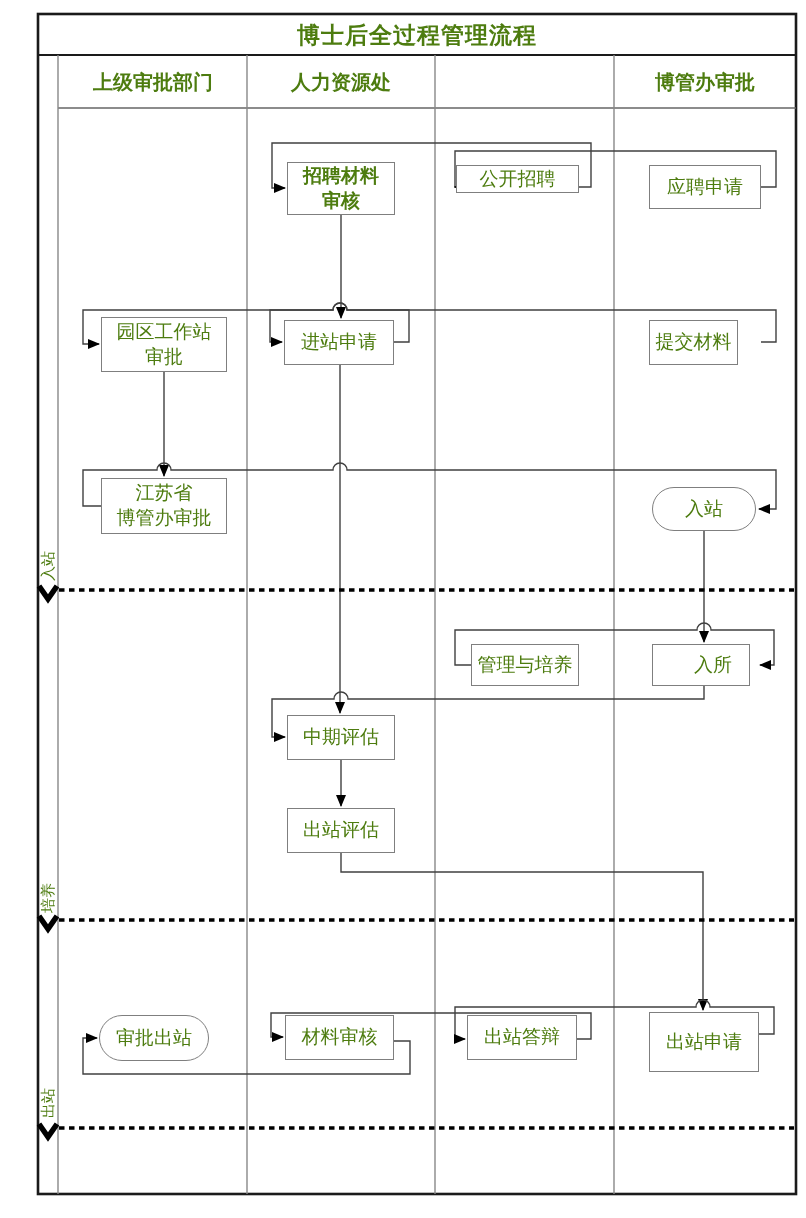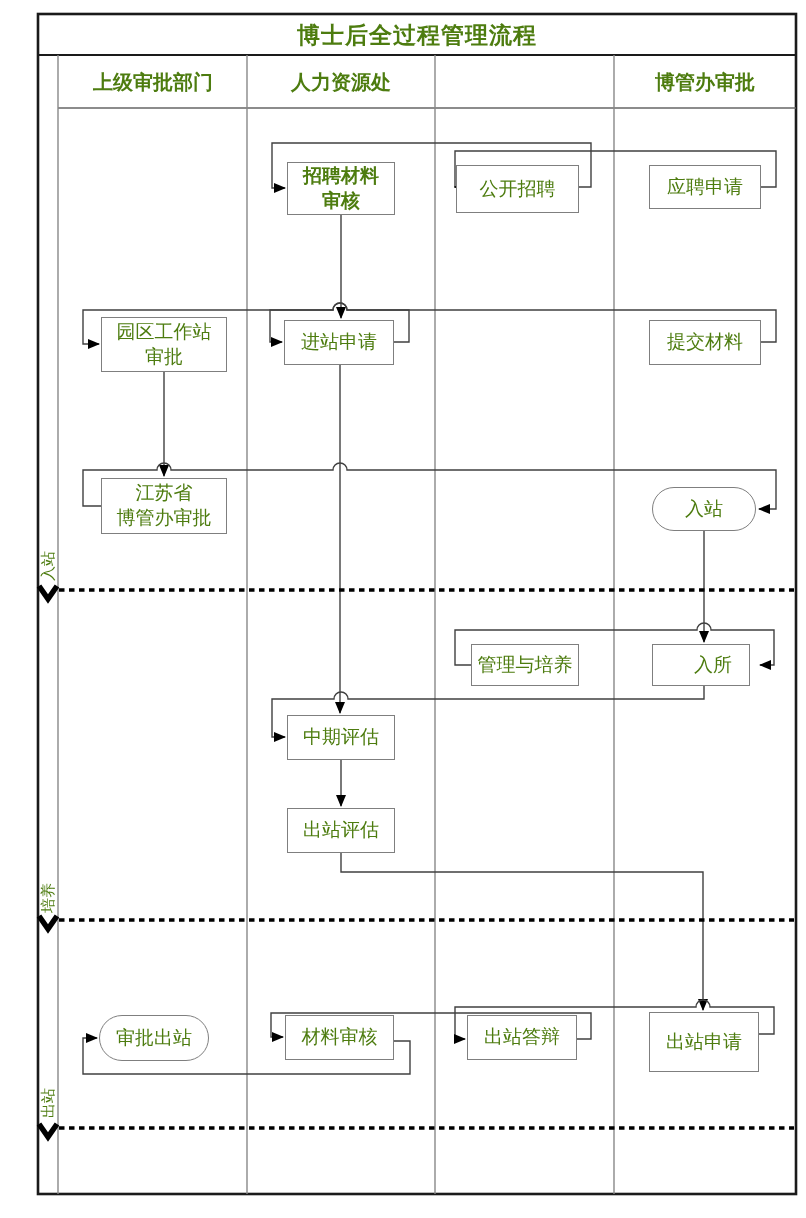--- a/index.html
+++ b/index.html
@@ -102,27 +102,27 @@
   <div class="lane-header" style="left:40px;width:188px;">上级审批部门</div>
   <div class="lane-header" style="left:228px;width:188px;">人力资源处</div>
   <div class="lane-header" style="left:595px;width:182px;">博管办审批</div>
 
   <div class="phase-label" style="left:29px;top:566px;">入站</div>
   <div class="phase-label" style="left:29px;top:898px;">培养</div>
   <div class="phase-label" style="left:29px;top:1103px;">出站</div>
 
   <div class="node" style="left:268px;top:162px;width:108px;height:53px;font-weight:bold;">招聘材料
 审核</div>
-  <div class="node" style="left:437px;top:165px;width:123px;height:48px;">公开招聘</div>
+  <div class="node" style="left:437px;top:165px;width:123px;height:28px;">公开招聘</div>
   <div class="node" style="left:630px;top:165px;width:112px;height:44px;">应聘申请</div>
 
   <div class="node" style="left:82px;top:317px;width:126px;height:55px;">园区工作站
 审批</div>
   <div class="node" style="left:265px;top:320px;width:110px;height:45px;">进站申请</div>
-  <div class="node" style="left:630px;top:320px;width:112px;height:45px;">提交材料</div>
+  <div class="node" style="left:630px;top:320px;width:89px;height:45px;">提交材料</div>
 
   <div class="node" style="left:82px;top:478px;width:126px;height:56px;">江苏省
 博管办审批</div>
   <div class="node terminator" style="left:633px;top:487px;width:104px;height:44px;">入站</div>
 
   <div class="node" style="left:452px;top:644px;width:108px;height:42px;">管理与培养</div>
   <div class="node" style="left:633px;top:644px;width:98px;height:42px;padding-left:24px;">入所</div>
 
   <div class="node" style="left:268px;top:715px;width:108px;height:45px;">中期评估</div>
   <div class="node" style="left:268px;top:808px;width:108px;height:45px;">出站评估</div>

